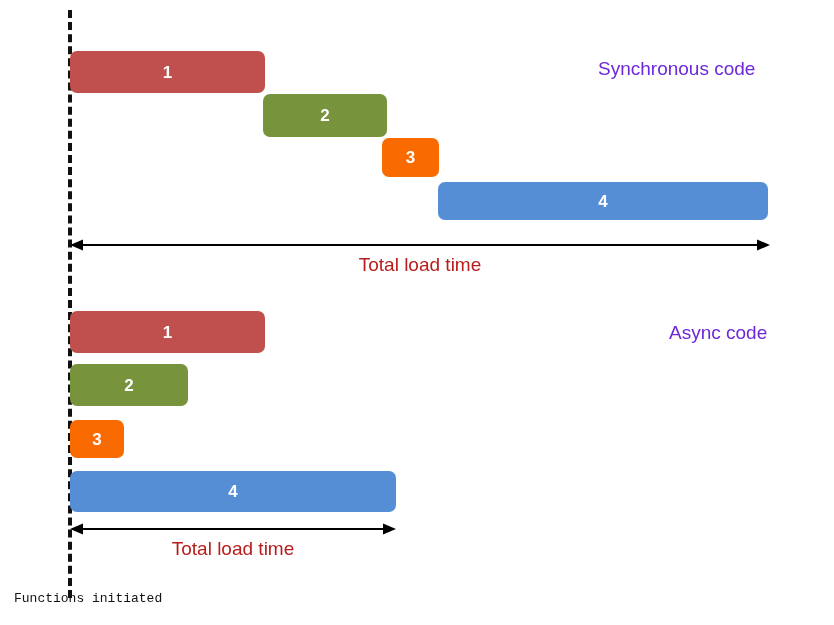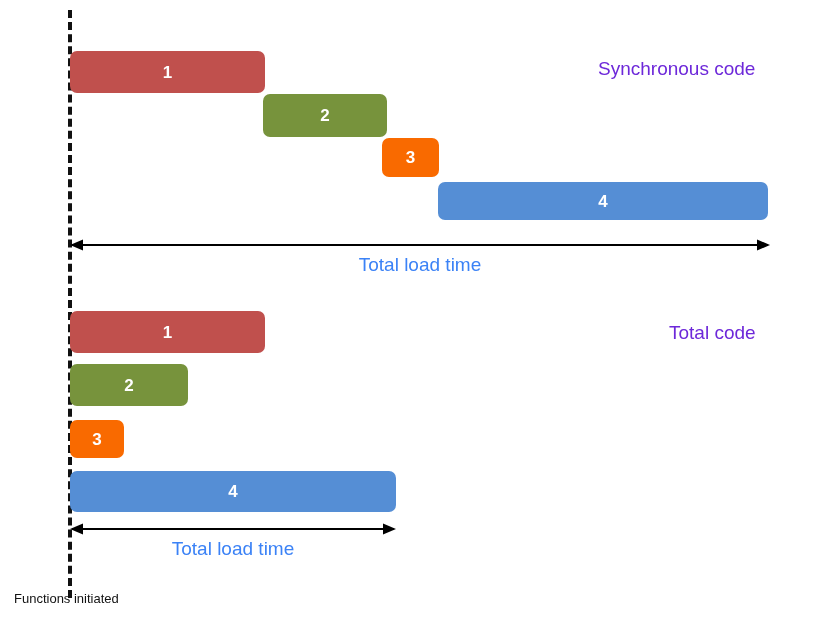--- a/index.html
+++ b/index.html
@@ -62,33 +62,33 @@
     position: absolute;
     height: 18px;
   }
   .measure svg {
     display: block;
     overflow: visible;
   }
   .measure-label {
     position: absolute;
     font-size: 19px;
-    color: #3b82f6;
+    color: #b91c1c;
     white-space: nowrap;
     text-align: center;
     font-family: "Liberation Sans", "DejaVu Sans", sans-serif;
   }
 
   
   .origin-caption {
     position: absolute;
     font-size: 13px;
     color: #121212;
     white-space: nowrap;
-    font-family: Liberation Sans, sans-serif;
+    font-family: Liberation Mono, monospace;
   }
 </style>
 </head>
 <body>
 
 <div id="canvas">
 
   <div class="origin-line"></div>
 
   <div class="section-caption" style="left:598px; top:58px;">Synchronous code</div>
@@ -111,21 +111,21 @@
 
   <div class="measure" style="left:70px; top:236px; width:700px;">
     <svg width="700" height="18" viewBox="0 0 700 18">
       <line x1="2" y1="9" x2="698" y2="9" stroke="#000000" stroke-width="2.2"></line>
       <polygon points="0,9 13,3.5 13,14.5" fill="#000000"></polygon>
       <polygon points="700,9 687,3.5 687,14.5" fill="#000000"></polygon>
     </svg>
   </div>
   <div class="measure-label" style="left:70px; top:254px; width:700px;">Total load time</div>
 
-  <div class="section-caption" style="left:669px; top:322px;">Total code</div>
+  <div class="section-caption" style="left:669px; top:322px;">Async code</div>
 
   <div class="bar" style="left:70px; top:311px; width:195px; height:42px; background:#C0504D;">
     <span class="bar-label">1</span>
   </div>
 
   <div class="bar" style="left:70px; top:364px; width:118px; height:42px; background:#77933C;">
     <span class="bar-label">2</span>
   </div>
 
   <div class="bar" style="left:70px; top:420px; width:54px; height:38px; background:#F96A00;">

